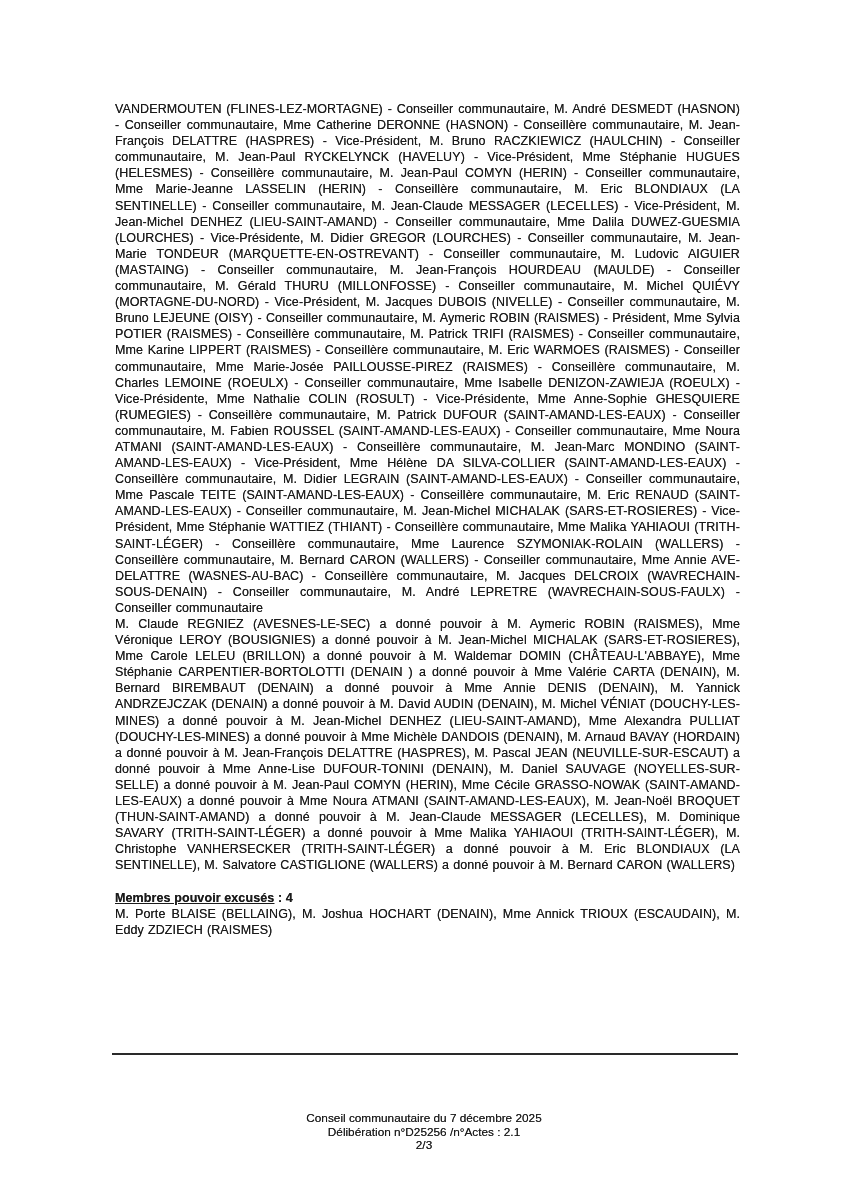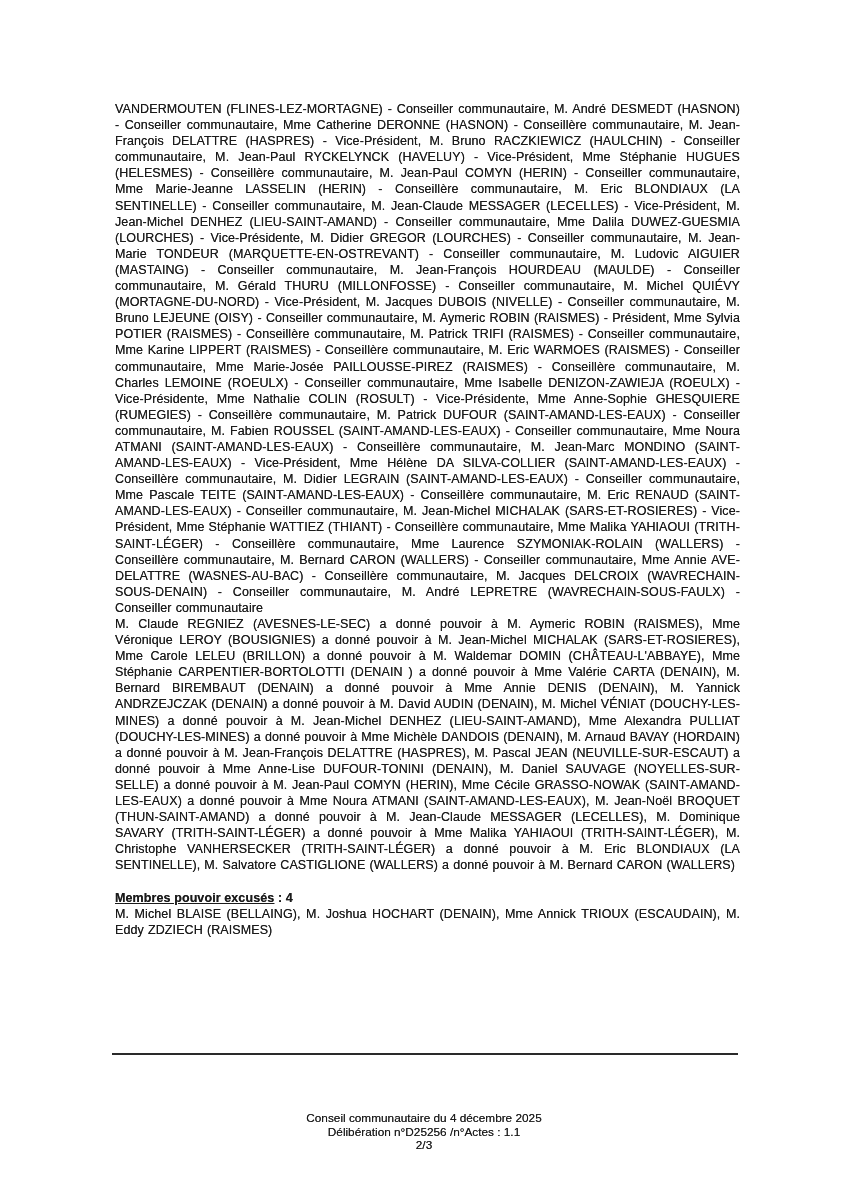--- a/index.html
+++ b/index.html
@@ -74,25 +74,25 @@
 
   <div class="content">
 
     <p class="para">VANDERMOUTEN (FLINES-LEZ-MORTAGNE) - Conseiller communautaire, M. André DESMEDT (HASNON) - Conseiller communautaire, Mme Catherine DERONNE (HASNON) - Conseillère communautaire, M. Jean-François DELATTRE (HASPRES) - Vice-Président, M. Bruno RACZKIEWICZ (HAULCHIN) - Conseiller communautaire, M. Jean-Paul RYCKELYNCK (HAVELUY) - Vice-Président, Mme Stéphanie HUGUES (HELESMES) - Conseillère communautaire, M. Jean-Paul COMYN (HERIN) - Conseiller communautaire, Mme Marie-Jeanne LASSELIN (HERIN) - Conseillère communautaire, M. Eric BLONDIAUX (LA SENTINELLE) - Conseiller communautaire, M. Jean-Claude MESSAGER (LECELLES) - Vice-Président, M. Jean-Michel DENHEZ (LIEU-SAINT-AMAND) - Conseiller communautaire, Mme Dalila DUWEZ-GUESMIA (LOURCHES) - Vice-Présidente, M. Didier GREGOR (LOURCHES) - Conseiller communautaire, M. Jean-Marie TONDEUR (MARQUETTE-EN-OSTREVANT) - Conseiller communautaire, M. Ludovic AIGUIER (MASTAING) - Conseiller communautaire, M. Jean-François HOURDEAU (MAULDE) - Conseiller communautaire, M. Gérald THURU (MILLONFOSSE) - Conseiller communautaire, M. Michel QUIÉVY (MORTAGNE-DU-NORD) - Vice-Président, M. Jacques DUBOIS (NIVELLE) - Conseiller communautaire, M. Bruno LEJEUNE (OISY) - Conseiller communautaire, M. Aymeric ROBIN (RAISMES) - Président, Mme Sylvia POTIER (RAISMES) - Conseillère communautaire, M. Patrick TRIFI (RAISMES) - Conseiller communautaire, Mme Karine LIPPERT (RAISMES) - Conseillère communautaire, M. Eric WARMOES (RAISMES) - Conseiller communautaire, Mme Marie-Josée PAILLOUSSE-PIREZ (RAISMES) - Conseillère communautaire, M. Charles LEMOINE (ROEULX) - Conseiller communautaire, Mme Isabelle DENIZON-ZAWIEJA (ROEULX) - Vice-Présidente, Mme Nathalie COLIN (ROSULT) - Vice-Présidente, Mme Anne-Sophie GHESQUIERE (RUMEGIES) - Conseillère communautaire, M. Patrick DUFOUR (SAINT-AMAND-LES-EAUX) - Conseiller communautaire, M. Fabien ROUSSEL (SAINT-AMAND-LES-EAUX) - Conseiller communautaire, Mme Noura ATMANI (SAINT-AMAND-LES-EAUX) - Conseillère communautaire, M. Jean-Marc MONDINO (SAINT-AMAND-LES-EAUX) - Vice-Président, Mme Hélène DA SILVA-COLLIER (SAINT-AMAND-LES-EAUX) - Conseillère communautaire, M. Didier LEGRAIN (SAINT-AMAND-LES-EAUX) - Conseiller communautaire, Mme Pascale TEITE (SAINT-AMAND-LES-EAUX) - Conseillère communautaire, M. Eric RENAUD (SAINT-AMAND-LES-EAUX) - Conseiller communautaire, M. Jean-Michel MICHALAK (SARS-ET-ROSIERES) - Vice-Président, Mme Stéphanie WATTIEZ (THIANT) - Conseillère communautaire, Mme Malika YAHIAOUI (TRITH-SAINT-LÉGER) - Conseillère communautaire, Mme Laurence SZYMONIAK-ROLAIN (WALLERS) - Conseillère communautaire, M. Bernard CARON (WALLERS) - Conseiller communautaire, Mme Annie AVE-DELATTRE (WASNES-AU-BAC) - Conseillère communautaire, M. Jacques DELCROIX (WAVRECHAIN-SOUS-DENAIN) - Conseiller communautaire, M. André LEPRETRE (WAVRECHAIN-SOUS-FAULX) - Conseiller communautaire</p>
 
 
     <p class="para">M. Claude REGNIEZ (AVESNES-LE-SEC) a donné pouvoir à M. Aymeric ROBIN (RAISMES), Mme Véronique LEROY (BOUSIGNIES) a donné pouvoir à M. Jean-Michel MICHALAK (SARS-ET-ROSIERES), Mme Carole LELEU (BRILLON) a donné pouvoir à M. Waldemar DOMIN (CHÂTEAU-L'ABBAYE), Mme Stéphanie CARPENTIER-BORTOLOTTI (DENAIN ) a donné pouvoir à Mme Valérie CARTA (DENAIN), M. Bernard BIREMBAUT (DENAIN) a donné pouvoir à Mme Annie DENIS (DENAIN), M. Yannick ANDRZEJCZAK (DENAIN) a donné pouvoir à M. David AUDIN (DENAIN), M. Michel VÉNIAT (DOUCHY-LES-MINES) a donné pouvoir à M. Jean-Michel DENHEZ (LIEU-SAINT-AMAND), Mme Alexandra PULLIAT (DOUCHY-LES-MINES) a donné pouvoir à Mme Michèle DANDOIS (DENAIN), M. Arnaud BAVAY (HORDAIN) a donné pouvoir à M. Jean-François DELATTRE (HASPRES), M. Pascal JEAN (NEUVILLE-SUR-ESCAUT) a donné pouvoir à Mme Anne-Lise DUFOUR-TONINI (DENAIN), M. Daniel SAUVAGE (NOYELLES-SUR-SELLE) a donné pouvoir à M. Jean-Paul COMYN (HERIN), Mme Cécile GRASSO-NOWAK (SAINT-AMAND-LES-EAUX) a donné pouvoir à Mme Noura ATMANI (SAINT-AMAND-LES-EAUX), M. Jean-Noël BROQUET (THUN-SAINT-AMAND) a donné pouvoir à M. Jean-Claude MESSAGER (LECELLES), M. Dominique SAVARY (TRITH-SAINT-LÉGER) a donné pouvoir à Mme Malika YAHIAOUI (TRITH-SAINT-LÉGER), M. Christophe VANHERSECKER (TRITH-SAINT-LÉGER) a donné pouvoir à M. Eric BLONDIAUX (LA SENTINELLE), M. Salvatore CASTIGLIONE (WALLERS) a donné pouvoir à M. Bernard CARON (WALLERS)</p>
 
     <p class="section-heading"><span class="underlined">Membres pouvoir excusés</span><span> : </span><span>4</span></p>
 
-    <p class="para">M. Michel BLAISE (BELLAING), M. Joshua HOCHART (DENAIN), Mme Annick TRIOUX (ESCAUDAIN), M. Eddy ZDZIECH (RAISMES)</p>
+    <p class="para">M. Porte BLAISE (BELLAING), M. Joshua HOCHART (DENAIN), Mme Annick TRIOUX (ESCAUDAIN), M. Eddy ZDZIECH (RAISMES)</p>
 
   </div>
 
   <div class="divider"></div>
 
   <div class="footer">
-    <div>Conseil communautaire du 4 décembre 2025</div>
-    <div>Délibération n°D25256 /n°Actes : 1.1</div>
+    <div>Conseil communautaire du 7 décembre 2025</div>
+    <div>Délibération n°D25256 /n°Actes : 2.1</div>
     <div>2/3</div>
   </div>
 
 </div>
 
 </body></html>

